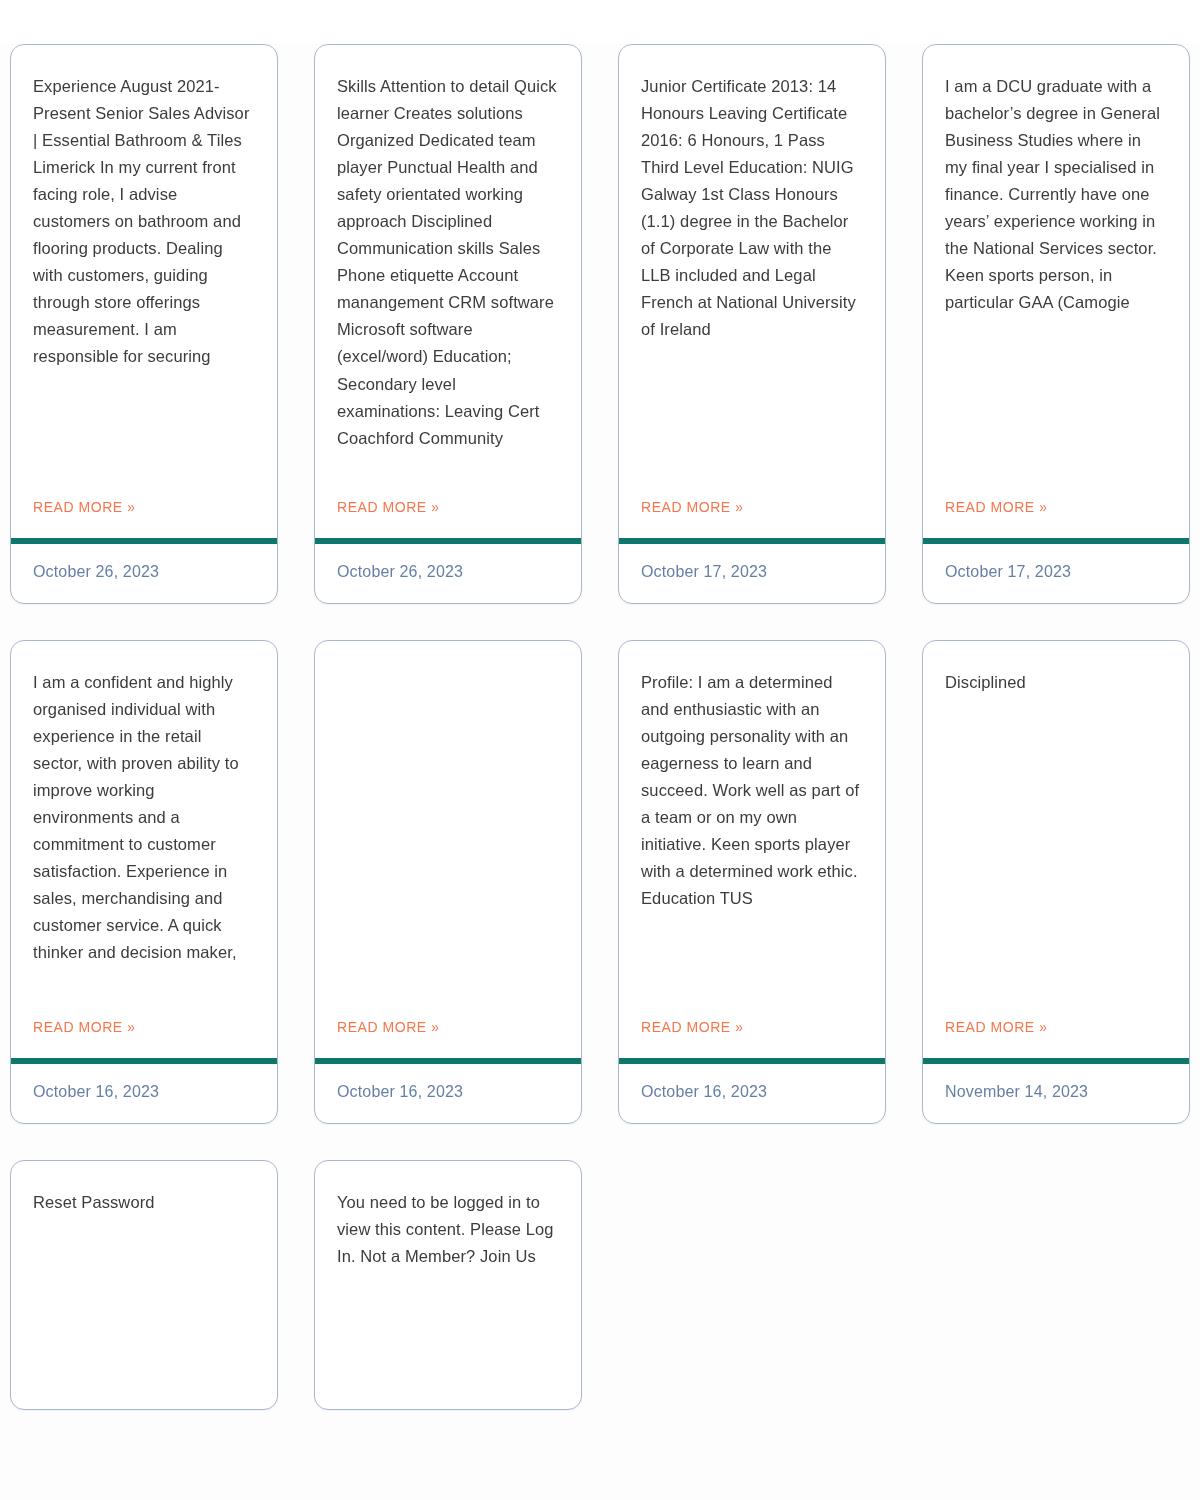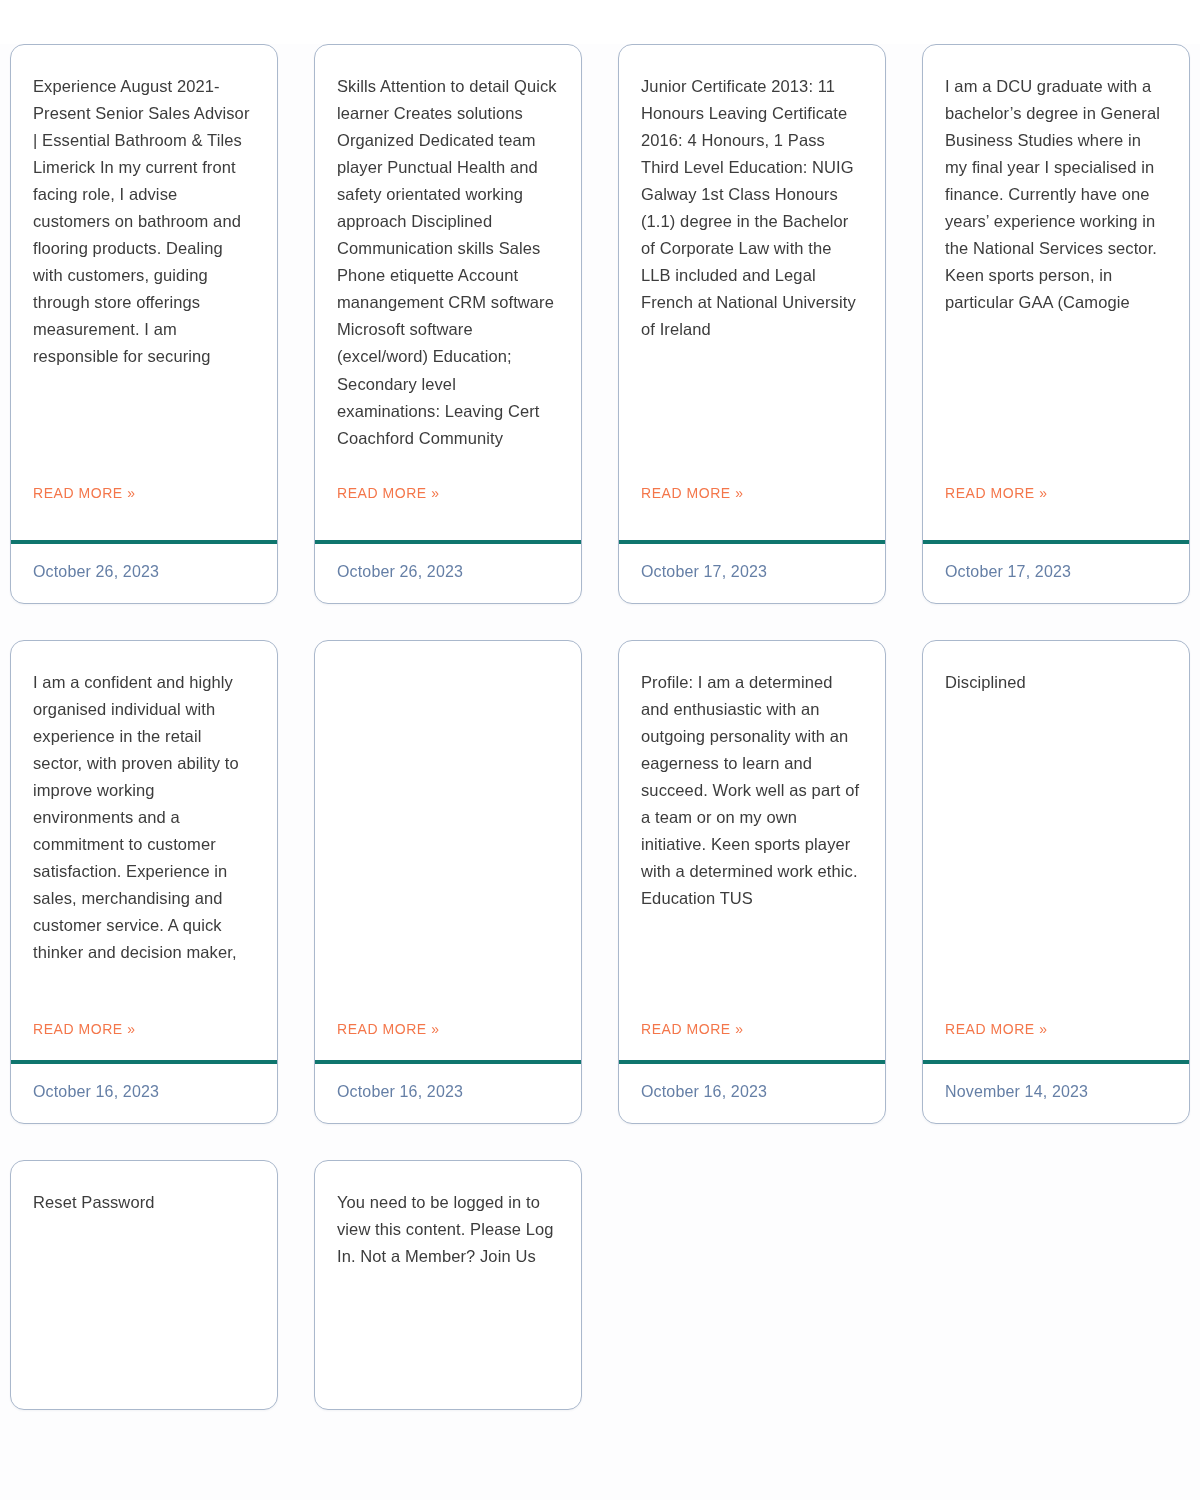--- a/index.html
+++ b/index.html
@@ -48,21 +48,21 @@
     position: relative;
     background: #ffffff;
     border: 1px solid #aab8cc;
     border-radius: 14px;
     box-shadow: 0 1px 2px rgba(40, 60, 100, 0.05);
     display: flex;
     flex-direction: column;
     overflow: hidden;
   }
 
-  .result-card.row-1 { height: 560px; gap: 16px; }
+  .result-card.row-1 { height: 560px; }
   .result-card.row-2 { height: 484px; }
   .result-card.row-3 { height: 250px; }
 
   .card-body {
     flex: 1 1 auto;
     padding: 28px 22px 0 22px;
     overflow: hidden;
   }
 
   .card-excerpt {
@@ -85,21 +85,21 @@
     font-weight: 400;
     letter-spacing: 0.55px;
     color: #f4764a;
     text-decoration: none;
     text-transform: uppercase;
     cursor: pointer;
   }
 
   .card-footer {
     flex: 0 0 auto;
-    border-top: 4px solid #0f766e;
+    border-top: 6px solid #0f766e;
     padding: 18px 22px 20px 22px;
   }
 
   .card-date {
     font-size: 16px;
     line-height: 1.3;
     color: #657fa6;
     letter-spacing: 0.15px;
   }
 
@@ -133,21 +133,21 @@
       <div class="card-readmore-wrap">
         <a class="read-more-link">READ MORE »</a>
       </div>
       <div class="card-footer">
         <span class="card-date">October 26, 2023</span>
       </div>
     </div>
 
     <div class="result-card row-1">
       <div class="card-body">
-        <p class="card-excerpt">Junior Certificate 2013: 11 Honours Leaving Certificate 2016: 4 Honours, 1 Pass Third Level Education: NUIG Galway 1st Class Honours (1.1) degree in the Bachelor of Corporate Law with the LLB included and Legal French at National University of Ireland</p>
+        <p class="card-excerpt">Junior Certificate 2013: 14 Honours Leaving Certificate 2016: 6 Honours, 1 Pass Third Level Education: NUIG Galway 1st Class Honours (1.1) degree in the Bachelor of Corporate Law with the LLB included and Legal French at National University of Ireland</p>
       </div>
       <div class="card-readmore-wrap">
         <a class="read-more-link">READ MORE »</a>
       </div>
       <div class="card-footer">
         <span class="card-date">October 17, 2023</span>
       </div>
     </div>
 
     <div class="result-card row-1">

